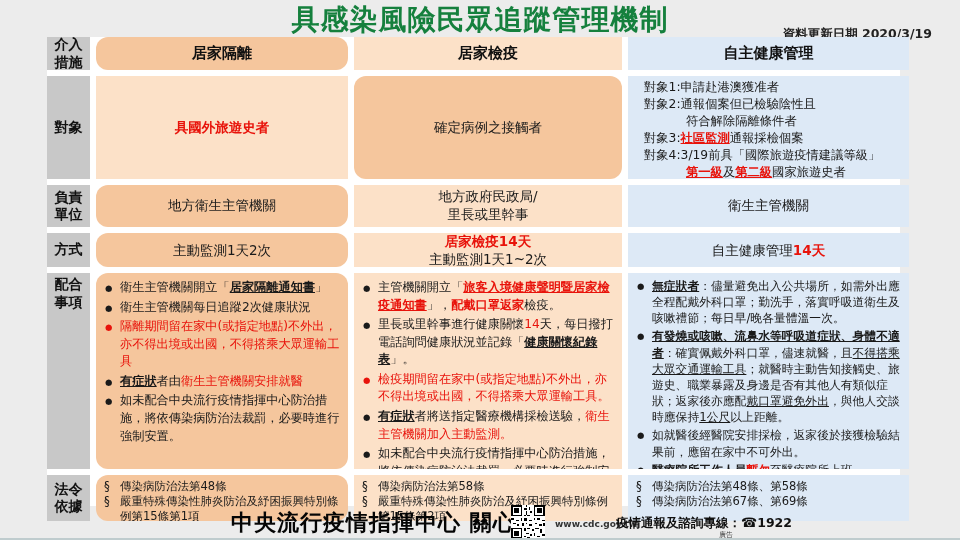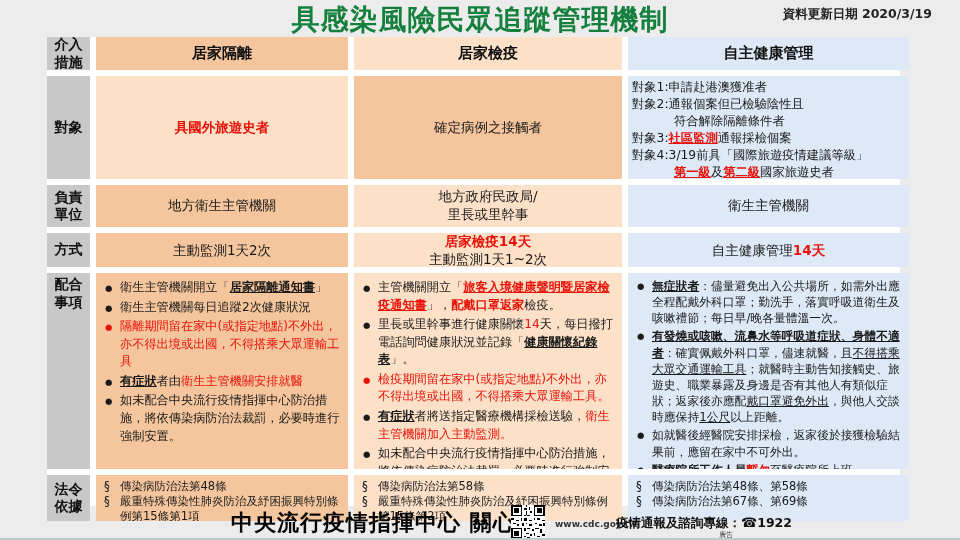--- a/index.html
+++ b/index.html
@@ -10,39 +10,39 @@
     color:#1a1a1a;
   }
   
   .r{color:var(--red,#e8130b);}
   .b{font-weight:bold;}
   .u{text-decoration:underline;}
   .pre{white-space:pre-line;}
 
   .title{position:absolute;top:1px;left:0;width:100%;text-align:center;
     font-size:28px;font-weight:bold;color:#15803d;letter-spacing:1px;}
-  .updated{position:absolute;top:6px;right:28px;font-size:12.5px;font-weight:bold;color:#222;}
+  .updated{position:absolute;top:26px;right:28px;font-size:12.5px;font-weight:bold;color:#222;}
 
   .grid{position:absolute;left:47px;top:37px;width:853px;height:469px;
     display:grid;grid-template-columns:43px 252px 268px 281px;
     grid-template-rows:33px 103px 42px 34px 196px 46px;gap:6px;background:#ffffff;}
   .cell{box-sizing:border-box;overflow:hidden;}
   .rowhead{background:var(--gray,#c8c8c8);font-weight:bold;font-size:14px;color:#111;
     display:flex;align-items:center;justify-content:center;text-align:center;
     white-space:pre-line;line-height:1.25;}
   .rowhead.top{align-items:flex-start;padding-top:3px;}
-  .c1{background:var(--col1,#f5c69d);}
+  .c1{background:var(--col1,#f5c69d);border-radius:12px;}
   .c2{background:var(--col2,#fce1c8);}
   .c3{background:var(--col3,#dde9f6);}
   .center{display:flex;align-items:center;justify-content:center;text-align:center;}
   .hdr{font-weight:bold;font-size:15px;color:#111;}
   .t14{font-size:13.5px;}
 
   
-  .lines{font-size:12.3px;line-height:1.38;padding:3px 4px;}
+  .lines{font-size:12.3px;line-height:1.38;padding:3px 16px;}
   .lines .ind{padding-left:42px;}
   .center-lines{display:flex;flex-direction:column;justify-content:center;
     text-align:center;font-size:13.5px;line-height:1.35;padding:0 2px;}
 
   
   .bullets{padding:6px 6px 0 7px;font-size:12.2px;line-height:1.44;}
   .c3.bullets{font-size:11.8px;line-height:1.37;padding-top:5px;}
   .bi{display:flex;margin-bottom:2px;}
   .bi .dot{flex:none;width:15px;font-size:8.5px;padding-top:3px;padding-left:2px;}
 

